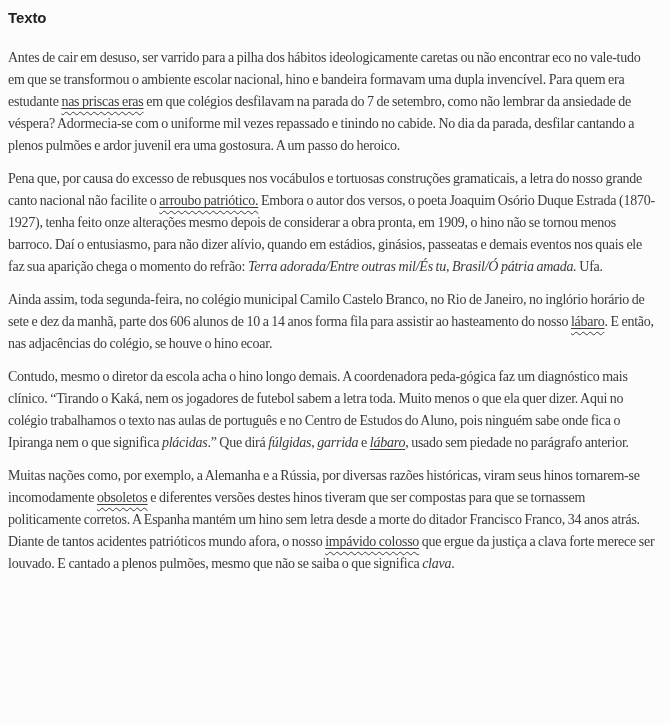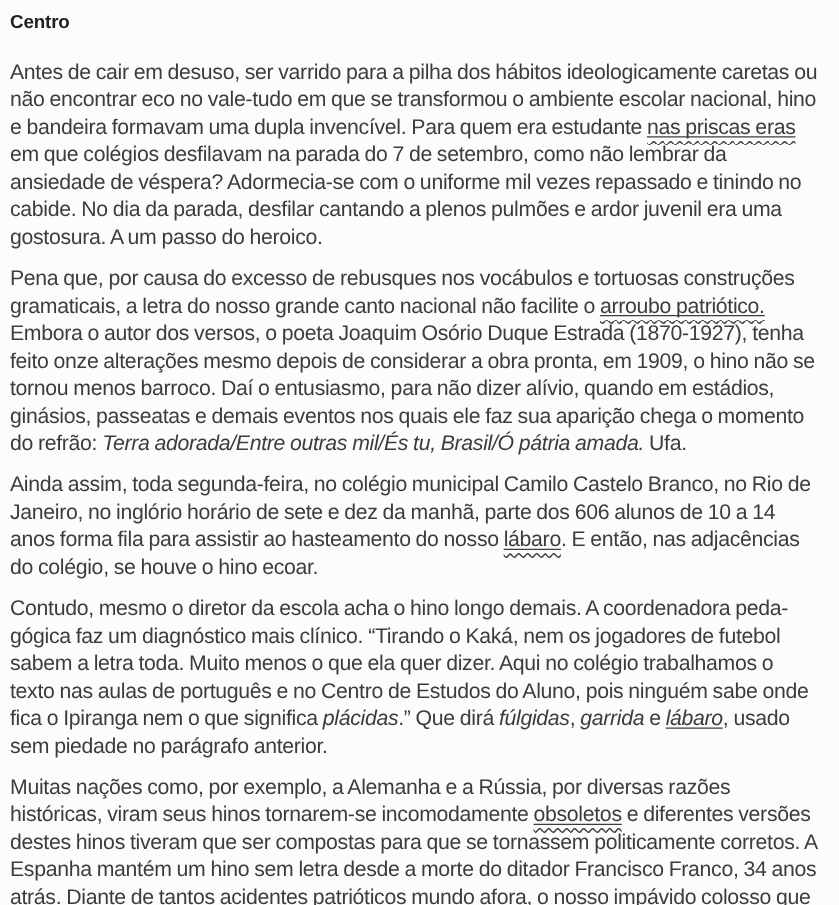--- a/index.html
+++ b/index.html
@@ -19,27 +19,28 @@
     overflow: hidden;
   }
   .page-title {
     font-size: 15px;
     font-weight: 700;
     color: #222222;
     margin: 0 0 21px 0;
     letter-spacing: -0.1px;
   }
   .para {
-    font-size: 17px;
+    font-size: 14px;
     line-height: 22px;
     margin: 0 0 11px 0;
     max-width: 652px;
     letter-spacing: -0.25px;
     word-spacing: -0.5px;
     color: #3c3c3c;
+    font-family: Liberation Serif, serif;
   }
   
   .run-normal { }
   .run-italic { font-style: italic; }
   .run-underline-italic {
     font-style: italic;
     text-decoration: underline;
     text-decoration-thickness: 1px;
     text-underline-offset: 2px;
     text-decoration-skip-ink: none;
@@ -57,21 +58,21 @@
     text-decoration-style: solid;
     text-decoration-thickness: 1px;
     text-underline-offset: 2px;
     text-decoration-skip-ink: none;
   }
 </style>
 </head>
 <body>
 
 <div class="page">
-  <h1 class="page-title">Centro</h1>
+  <h1 class="page-title">Texto</h1>
 
   <div>
     <p class="para"><span class="run-normal">Antes de cair em desuso, ser varrido para a pilha dos hábitos ideologicamente caretas ou não encontrar eco no vale-tudo em que se transformou o ambiente escolar nacional, hino e bandeira formavam uma dupla invencível. Para quem era estudante </span><span class="run-wavy"><span class="wavy-inner">nas priscas eras</span></span><span class="run-normal"> em que colégios desfilavam na parada do 7 de setembro, como não lembrar da ansiedade de véspera? Adormecia-se com o uniforme mil vezes repassado e tinindo no cabide. No dia da parada, desfilar cantando a plenos pulmões e ardor juvenil era uma gostosura. A um passo do heroico.</span></p>
     <p class="para"><span class="run-normal">Pena que, por causa do excesso de rebusques nos vocábulos e tortuosas construções gramaticais, a letra do nosso grande canto nacional não facilite o </span><span class="run-wavy"><span class="wavy-inner">arroubo patriótico.</span></span><span class="run-normal"> Embora o autor dos versos, o poeta Joaquim Osório Duque Estrada (1870-1927), tenha feito onze alterações mesmo depois de considerar a obra pronta, em 1909, o hino não se tornou menos barroco. Daí o entusiasmo, para não dizer alívio, quando em estádios, ginásios, passeatas e demais eventos nos quais ele faz sua aparição chega o momento do refrão: </span><span class="run-italic">Terra adorada/Entre outras mil/És tu, Brasil/Ó pátria amada.</span><span class="run-normal"> Ufa.</span></p>
     <p class="para"><span class="run-normal">Ainda assim, toda segunda-feira, no colégio municipal Camilo Castelo Branco, no Rio de Janeiro, no inglório horário de sete e dez da manhã, parte dos 606 alunos de 10 a 14 anos forma fila para assistir ao hasteamento do nosso </span><span class="run-wavy"><span class="wavy-inner">lábaro</span></span><span class="run-normal">. E então, nas adjacências do colégio, se houve o hino ecoar.</span></p>
     <p class="para"><span class="run-normal">Contudo, mesmo o diretor da escola acha o hino longo demais. A coordenadora peda-gógica faz um diagnóstico mais clínico. “Tirando o Kaká, nem os jogadores de futebol sabem a letra toda. Muito menos o que ela quer dizer. Aqui no colégio trabalhamos o texto nas aulas de português e no Centro de Estudos do Aluno, pois ninguém sabe onde fica o Ipiranga nem o que significa </span><span class="run-italic">plácidas</span><span class="run-normal">.” Que dirá </span><span class="run-italic">fúlgidas</span><span class="run-normal">, </span><span class="run-italic">garrida</span><span class="run-normal"> e </span><span class="run-underline-italic">lábaro</span><span class="run-normal">, usado sem piedade no parágrafo anterior.</span></p>
     <p class="para"><span class="run-normal">Muitas nações como, por exemplo, a Alemanha e a Rússia, por diversas razões históricas, viram seus hinos tornarem-se incomodamente </span><span class="run-wavy"><span class="wavy-inner">obsoletos</span></span><span class="run-normal"> e diferentes versões destes hinos tiveram que ser compostas para que se tornassem politicamente corretos. A Espanha mantém um hino sem letra desde a morte do ditador Francisco Franco, 34 anos atrás. Diante de tantos acidentes patrióticos mundo afora, o nosso </span><span class="run-wavy"><span class="wavy-inner">impávido colosso</span></span><span class="run-normal"> que ergue da justiça a clava forte merece ser louvado. E cantado a plenos pulmões, mesmo que não se saiba o que significa </span><span class="run-italic">clava</span><span class="run-normal">.</span></p>
   </div>
 
 </div>

